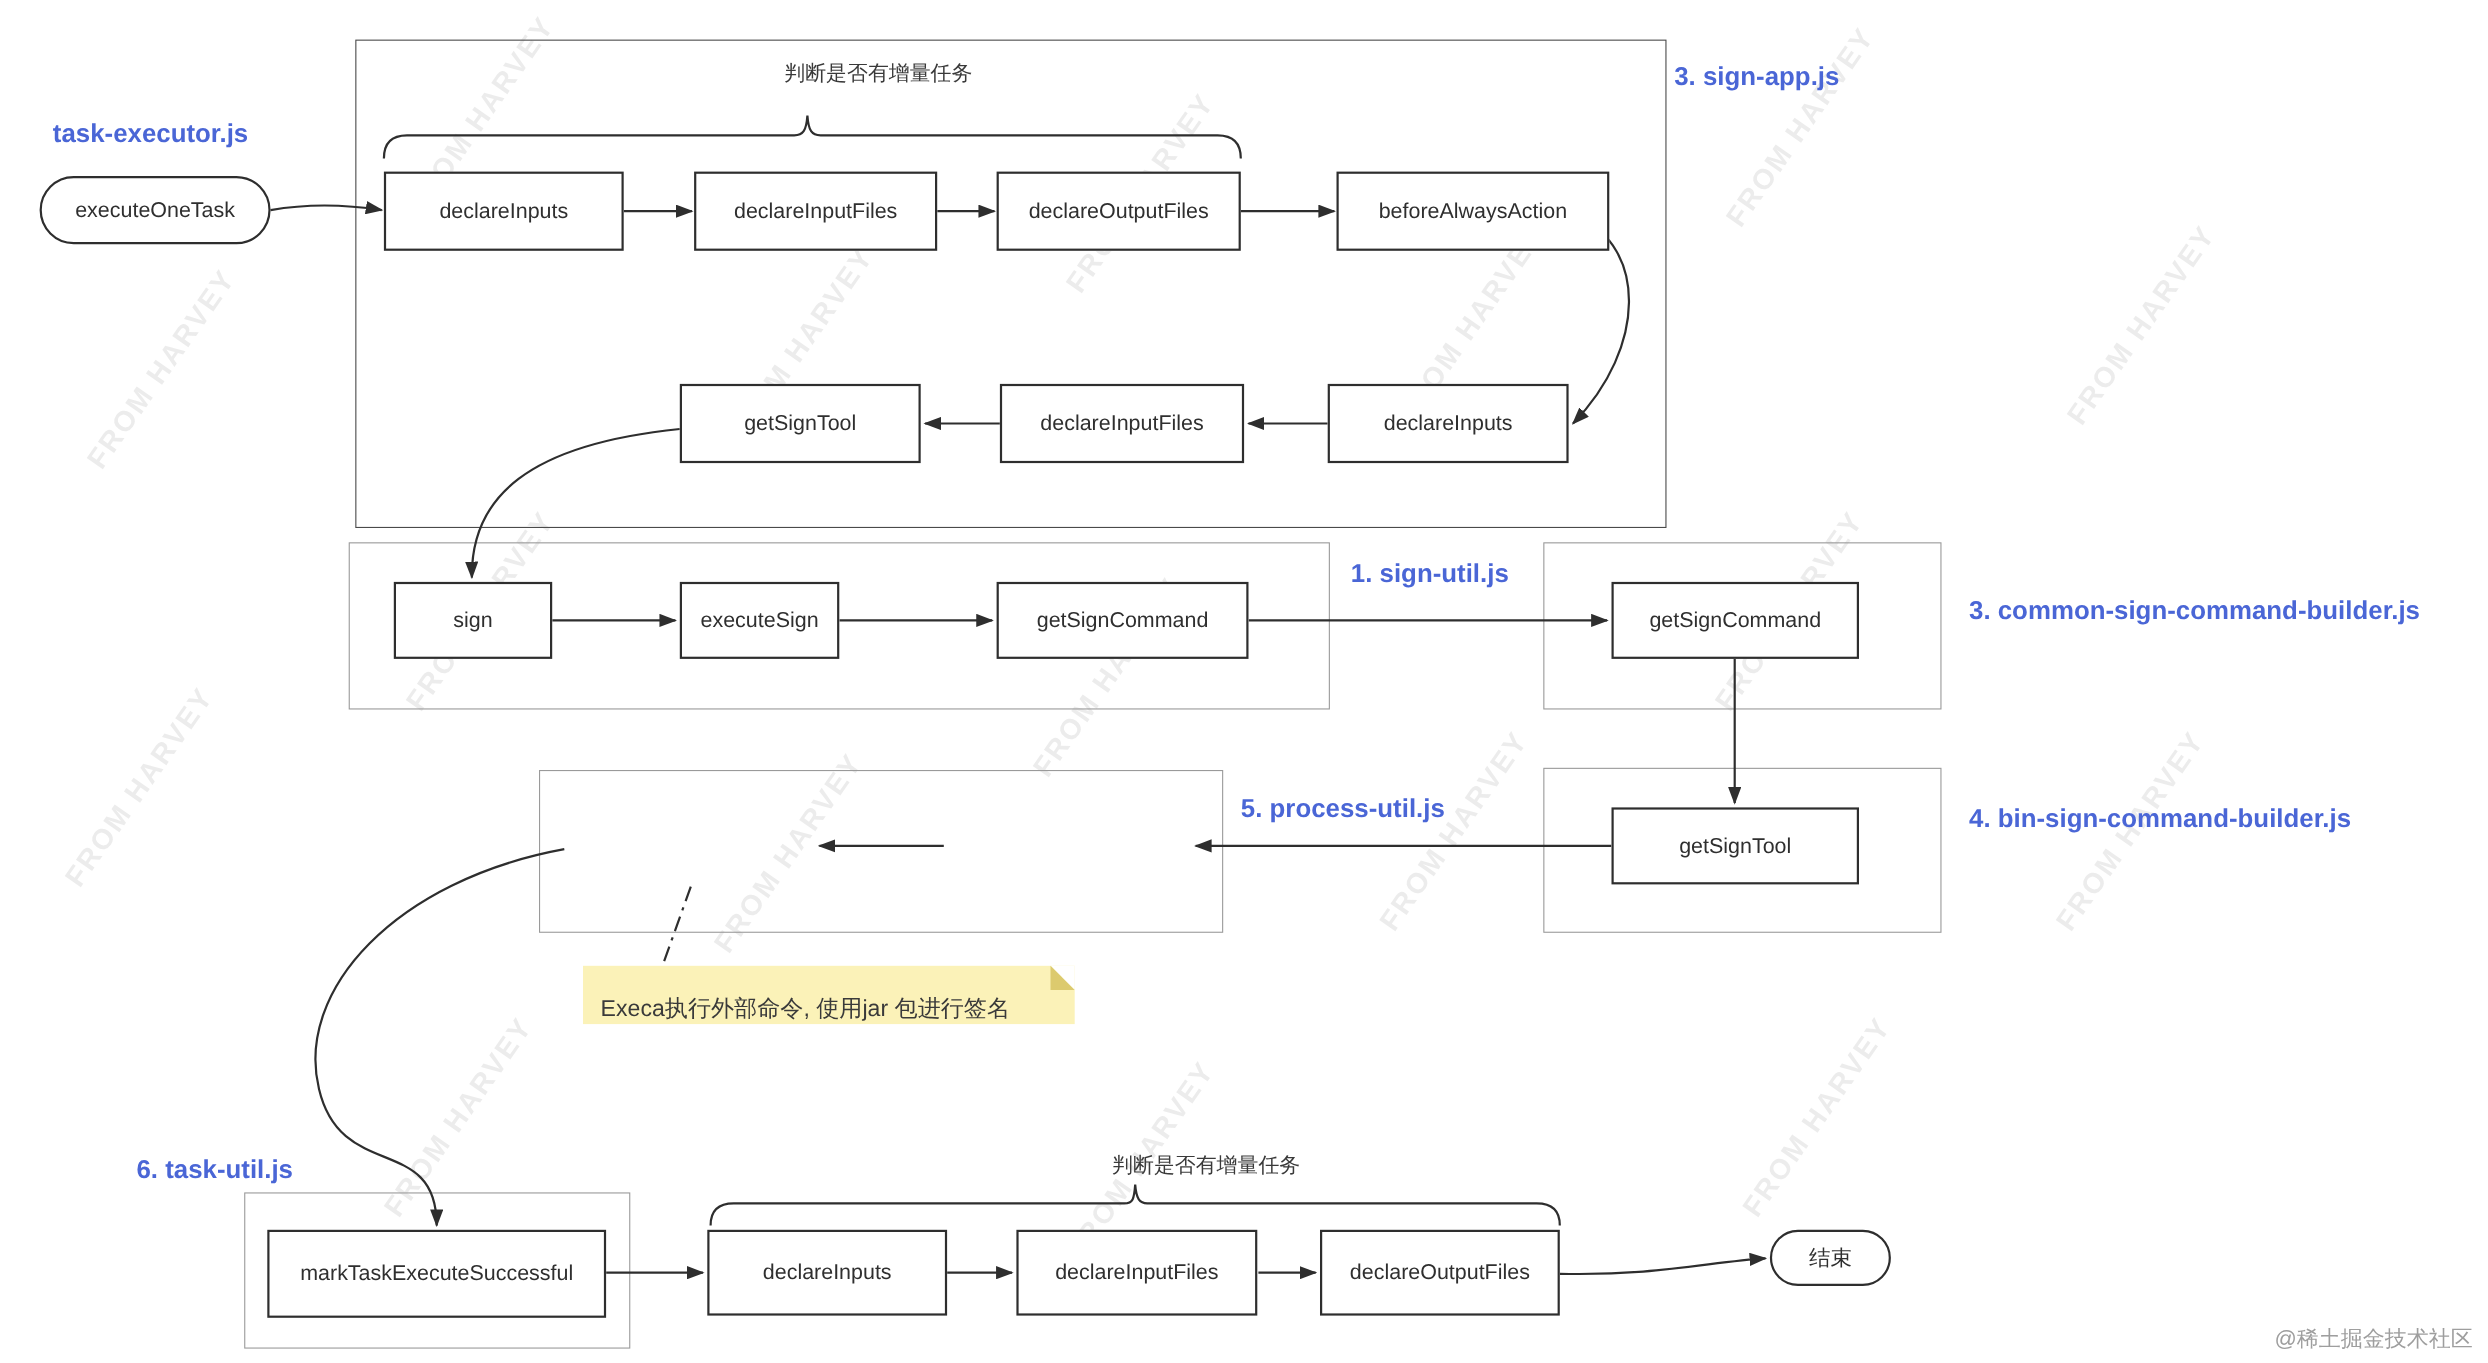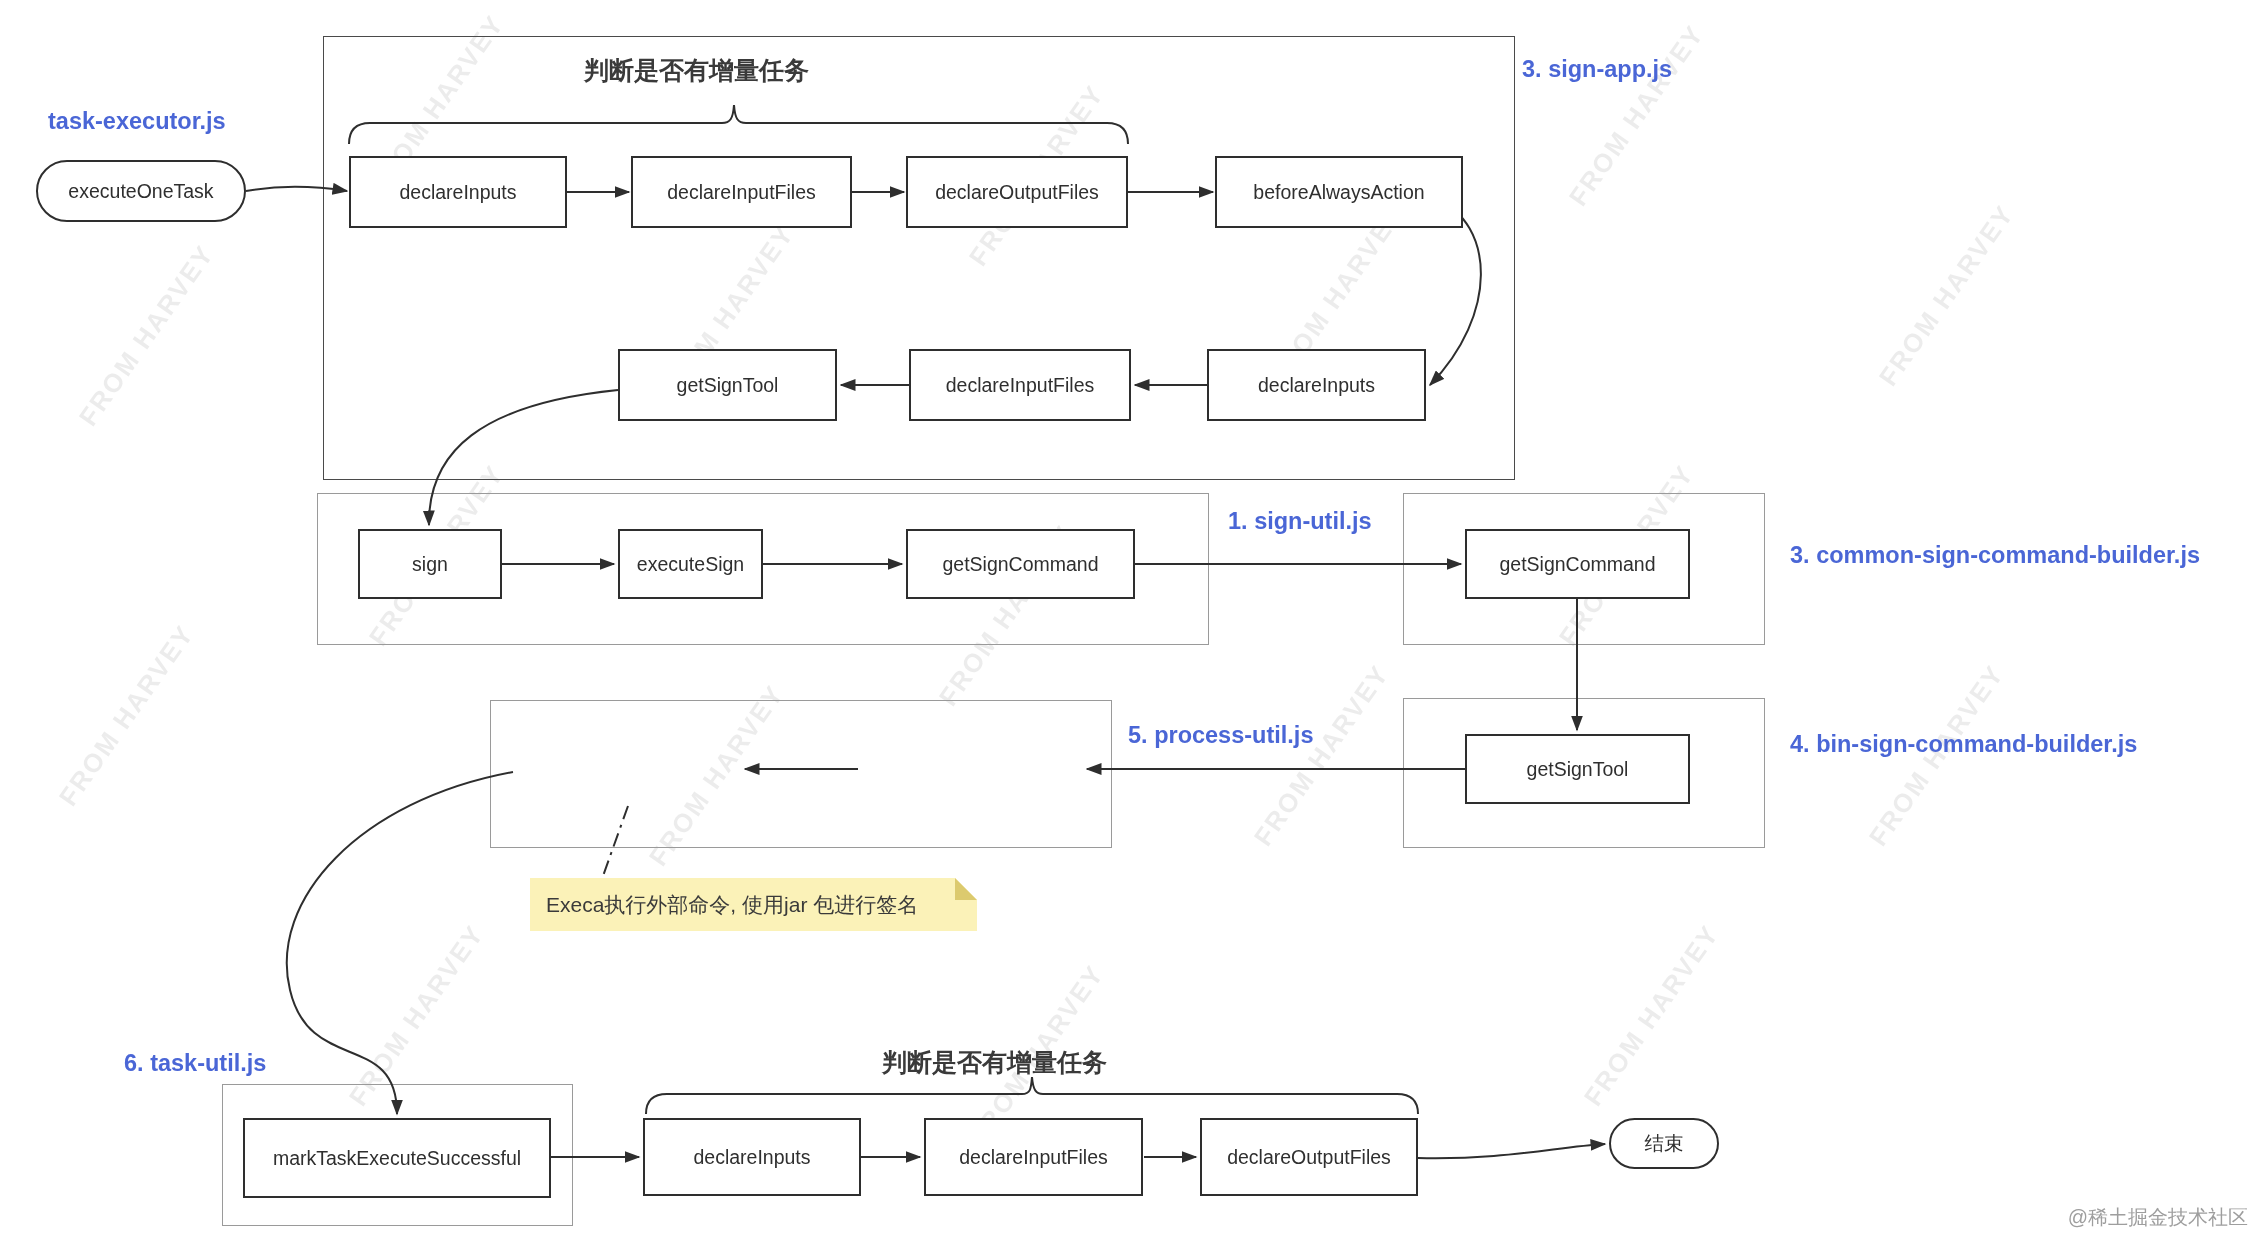--- a/index.html
+++ b/index.html
@@ -18,26 +18,26 @@
     position:absolute;border:2px solid #2e2e2e;background:#ffffff;z-index:4;
     display:flex;align-items:center;justify-content:center;
     font-size:19.5px;color:#2f2f2f;text-align:center;box-sizing:border-box;white-space:nowrap;
   }
   .pill{border-radius:40px;}
   .blabel{
     position:absolute;color:#4a66d6;font-weight:bold;font-size:23.5px;
     white-space:nowrap;z-index:4;
   }
   .cnote{
-    position:absolute;font-size:25px;color:#3a3a3a;text-align:left;
-    white-space:nowrap;z-index:4;font-weight:bold;
+    position:absolute;font-size:19px;color:#3a3a3a;text-align:right;
+    white-space:nowrap;z-index:4;
   }
   .note{
     position:absolute;left:530px;top:878px;width:447px;height:53px;background:#fbf2b8;
-    display:flex;align-items:center;padding-left:16px;box-sizing:border-box;
+    display:flex;align-items:flex-end;padding-left:16px;box-sizing:border-box;
     font-size:21px;color:#3a3a3a;z-index:4;white-space:nowrap;
   }
   .note .fold-cover{
     position:absolute;top:0;right:0;width:0;height:0;
     border-top:22px solid #ffffff;border-left:22px solid transparent;
   }
   .note .fold-flap{
     position:absolute;top:0;right:0;width:0;height:0;
     border-bottom:22px solid #dcca6e;border-right:22px solid transparent;
   }

